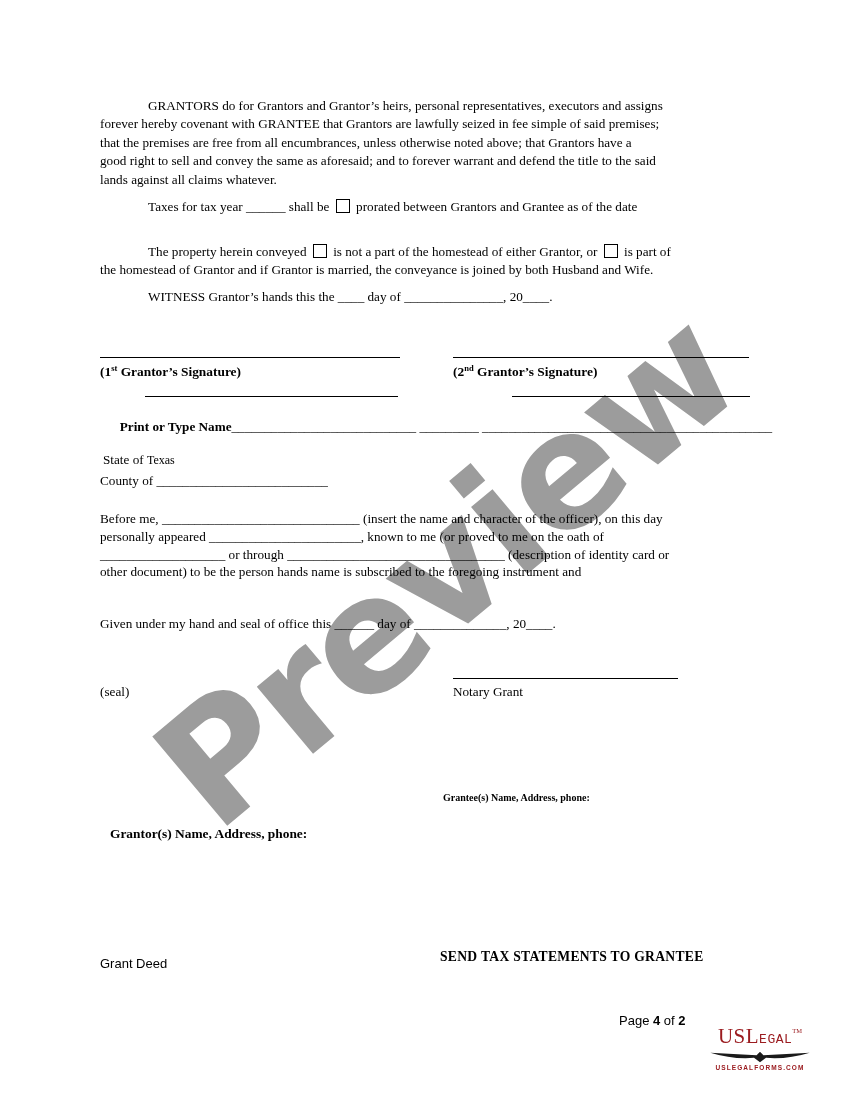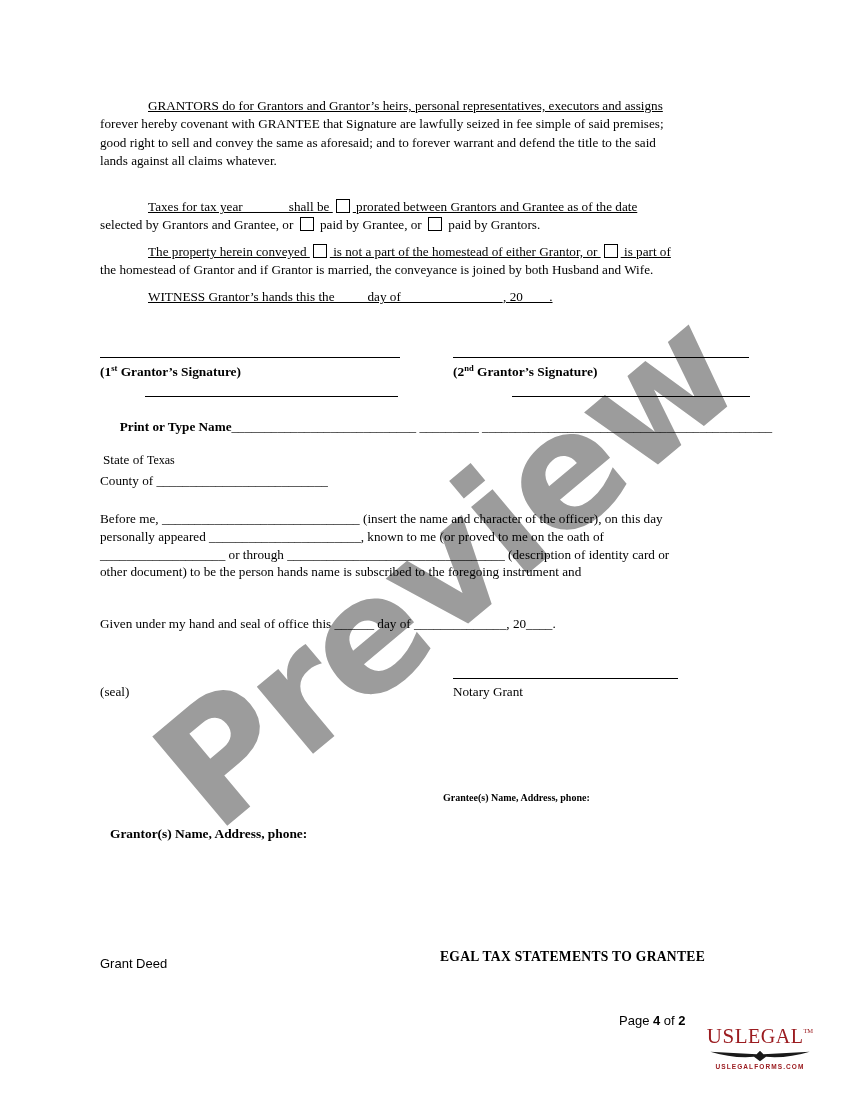--- a/index.html
+++ b/index.html
@@ -5,21 +5,21 @@
   html,body { margin:0; padding:0; background:#ffffff; }
   .page {
     position:relative; width:850px; height:1100px; background:#ffffff;
     overflow:hidden;
     font-family:"Liberation Serif","DejaVu Serif",serif;
     font-size:13.2px; color:#000;
   }
   .abs { position:absolute; }
   .block { left:100px; width:660px; line-height:18.4px; }
   .line { white-space:pre; }
-  .indent { padding-left:48px;text-decoration:underline; }
+  .indent { padding-left:48px; }
   .bold { font-weight:bold;text-align:right; }
   
   .watermark {
     position:absolute; left:75px; top:280px; width:740px; height:580px;
     display:flex; align-items:center; justify-content:center;
     transform:rotate(-40deg);
     z-index:0; pointer-events:none;
   }
   .watermark span {
     font-family:"DejaVu Sans","Liberation Sans",sans-serif;
@@ -37,46 +37,46 @@
   .rule { border-bottom:1.2px solid #000; height:0; }
   .sig-label { font-weight:bold; font-size:13.4px; }
   sup { font-size:8.5px; vertical-align:super; line-height:0; }
   .state-big { font-size:12px;text-align:right; }
   
   .footer-sans { font-family:"Liberation Sans","DejaVu Sans",sans-serif; font-size:13px; }
   
   .logo { display:flex; flex-direction:column; align-items:center; width:120px; }
   .logo-text { color:#9b1c20; font-family:"Liberation Serif",serif; line-height:20px; white-space:nowrap; }
   .logo-text .lg { font-size:21px; letter-spacing:0.5px; }
-  .logo-text .sm { font-size:20px; letter-spacing:0.5px; }
+  .logo-text .sm { font-size:13px; letter-spacing:0.5px;font-family:Liberation Mono, monospace; }
   .logo-text .tm { font-size:6.5px; vertical-align:top; line-height:10px; }
   .logo-site { color:#9b1c20; font-family:"Liberation Sans",sans-serif; font-size:6.5px; font-weight:bold; letter-spacing:1.1px; margin-top:1px; }
   .wings { margin-top:1px; }
 </style>
 </head>
 <body>
 
 <div class="page">
 
   <div class="watermark">
     <span>Preview</span>
   </div>
 
   <div class="content">
 
     <div class="abs block" style="top:97px">
       <div class="line indent">GRANTORS do for Grantors and Grantor’s heirs, personal representatives, executors and assigns</div>
-      <div class="line">forever hereby covenant with GRANTEE that Signature are lawfully seized in fee simple of said premises;</div>
+      <div class="line">forever hereby covenant with GRANTEE that Grantors are lawfully seized in fee simple of said premises;</div>
+      <div class="line">that the premises are free from all encumbrances, unless otherwise noted above; that Grantors have a</div>
       <div class="line">good right to sell and convey the same as aforesaid; and to forever warrant and defend the title to the said</div>
       <div class="line">lands against all claims whatever.</div>
     </div>
 
     <div class="abs block" style="top:198px">
       <div class="line indent">Taxes for tax year ______ shall be <span class="cb"></span> prorated between Grantors and Grantee as of the date</div>
-      <div class="line">selected by Grantors and Grantee, or <span class="cb"></span> paid by Grantee, or <span class="cb"></span> paid by Grantors.</div>
     </div>
 
     <div class="abs block" style="top:243px">
       <div class="line indent">The property herein conveyed <span class="cb"></span> is not a part of the homestead of either Grantor, or <span class="cb"></span> is part of</div>
       <div class="line">the homestead of Grantor and if Grantor is married, the conveyance is joined by both Husband and Wife.</div>
     </div>
 
     <div class="abs block" style="top:288px">
       <div class="line indent">WITNESS Grantor’s hands this the ____ day of _______________, 20____.</div>
     </div>
@@ -112,21 +112,21 @@
 
     <div class="abs line" style="left:100px; top:616px">Given under my hand and seal of office this ______ day of ______________, 20____.</div>
 
     <div class="abs rule" style="left:453px; top:678px; width:225px"></div>
     <div class="abs" style="left:100px; top:684px">(seal)</div>
     <div class="abs" style="left:453px; top:684px">Notary Grant</div>
 
     <div class="abs bold" style="left:110px; top:826px; font-size:13.4px">Grantor(s) Name, Address, phone:</div>
     <div class="abs bold" style="left:443px; top:792px; font-size:10px">Grantee(s) Name, Address, phone:</div>
 
-    <div class="abs bold" style="left:440px; top:949px; font-size:13.6px; letter-spacing:0.3px">EGAL TAX STATEMENTS TO GRANTEE</div>
+    <div class="abs bold" style="left:440px; top:949px; font-size:13.6px; letter-spacing:0.3px">SEND TAX STATEMENTS TO GRANTEE</div>
 
     <div class="abs footer-sans" style="left:100px; top:956px">Grant Deed</div>
     <div class="abs footer-sans" style="left:619px; top:1013px">
       <span>Page </span><span class="bold">4</span><span> of </span><span class="bold">2</span>
     </div>
 
     <div class="abs logo" style="left:700px; top:1026px">
       <div class="logo-text">
         <span class="lg">USL</span><span class="sm">EGAL</span><span class="tm">TM</span>
       </div>

